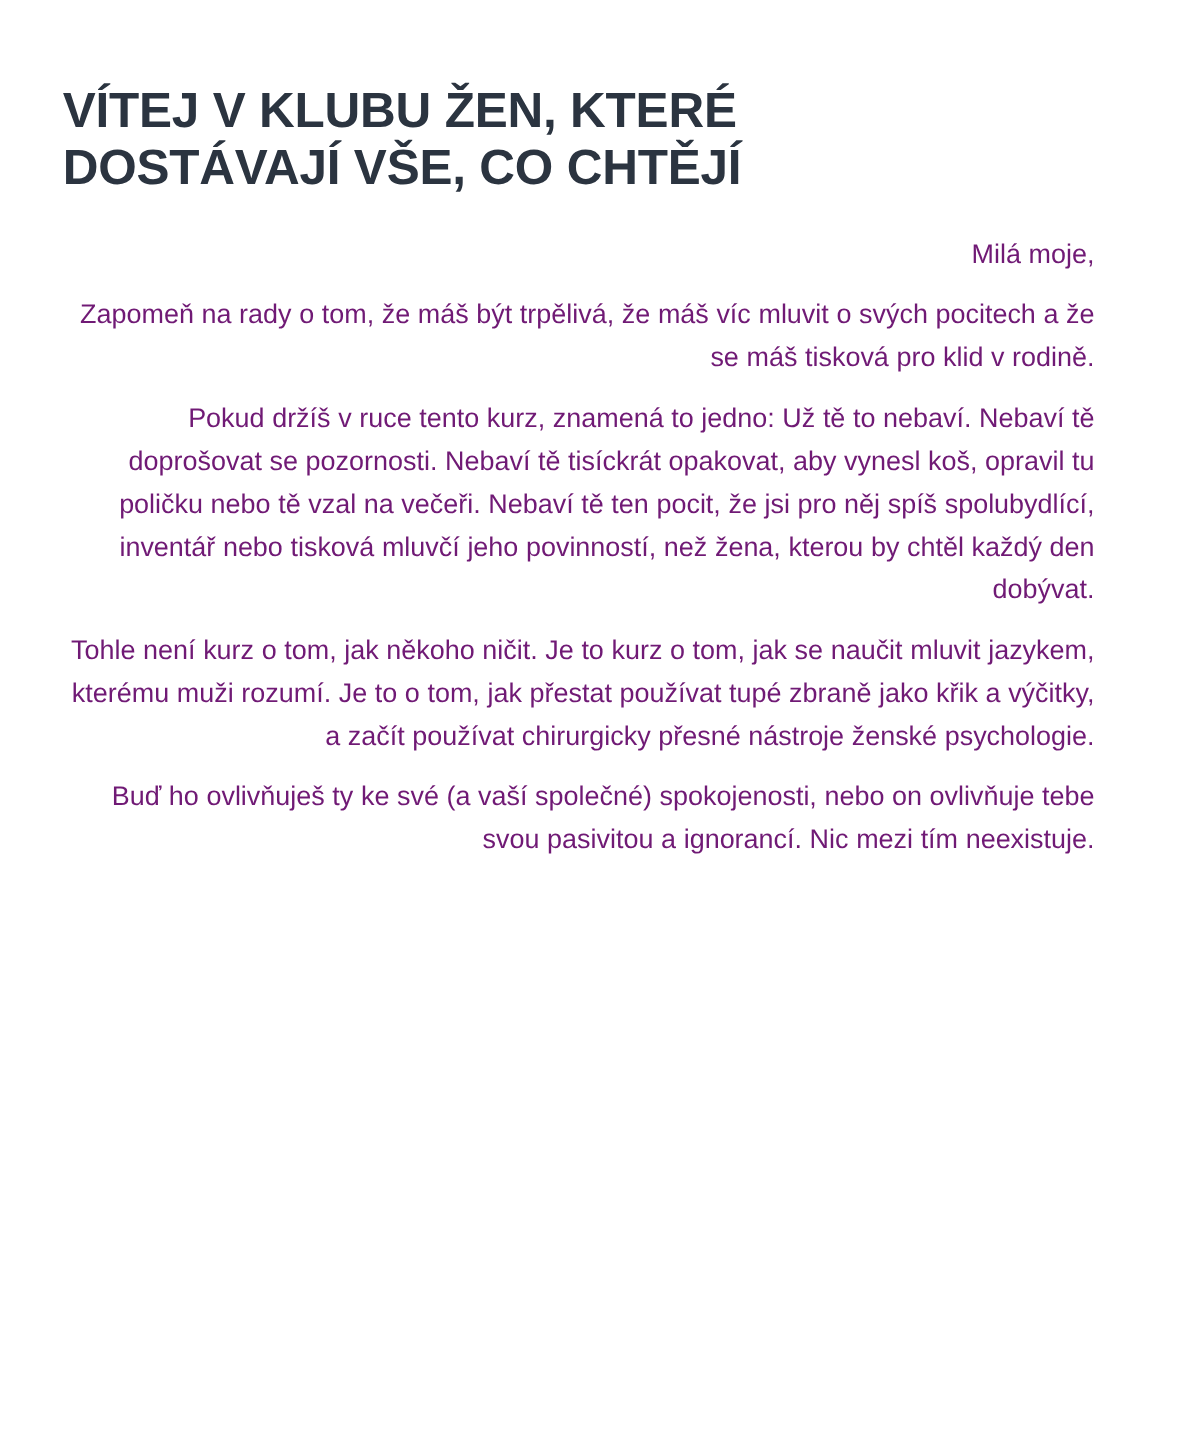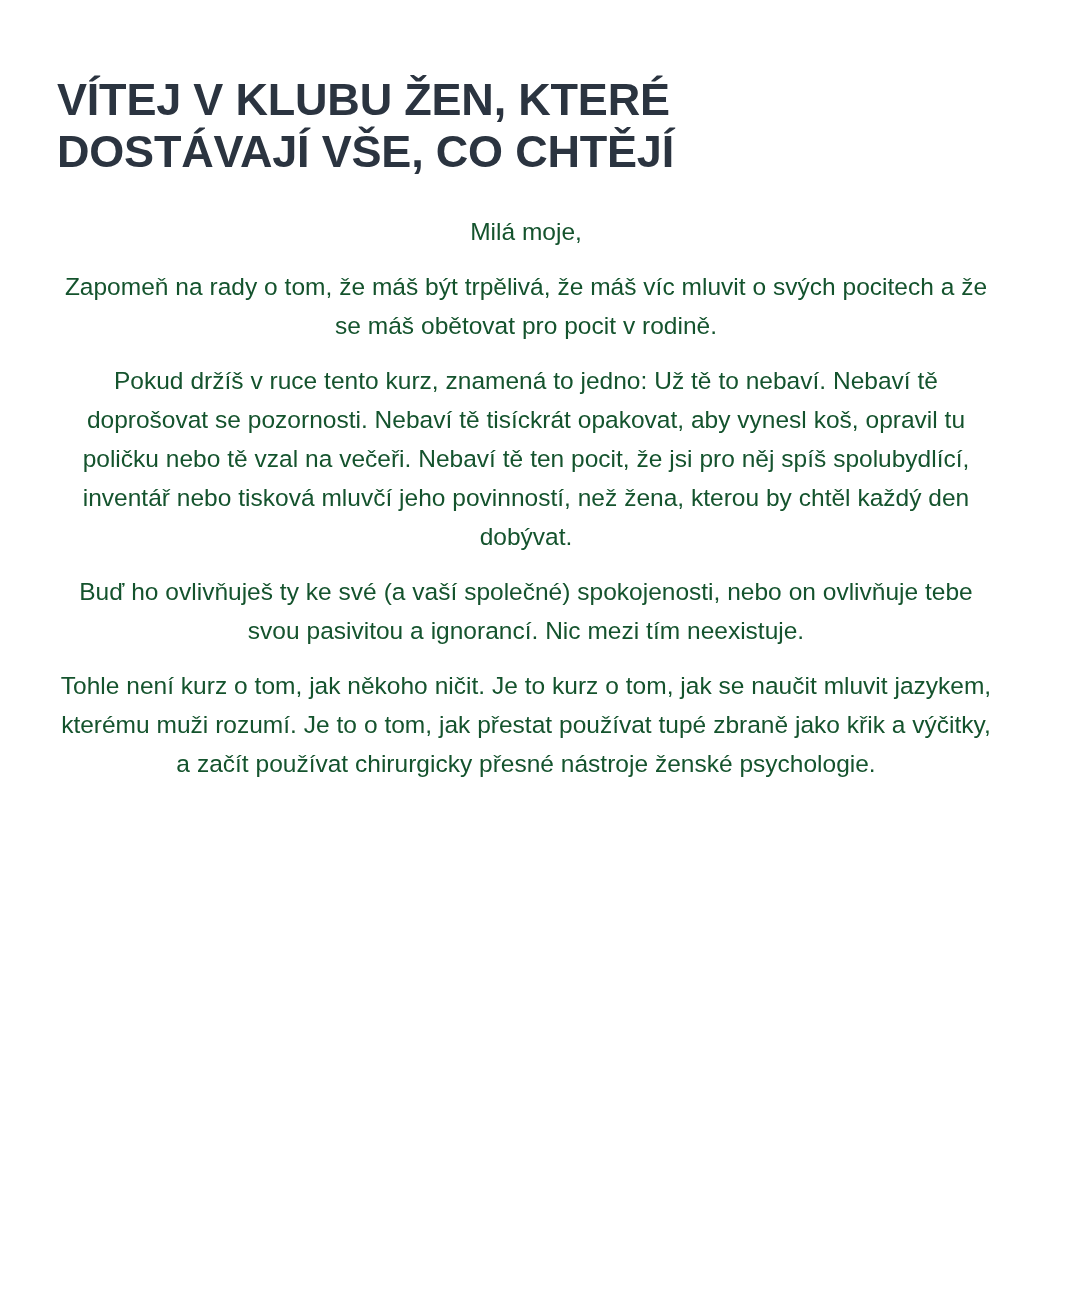--- a/index.html
+++ b/index.html
@@ -40,39 +40,39 @@
   .body-copy {
     display: block;
   }
 
   .para {
     margin: 0 0 16px 0;
     font-family: "Liberation Sans", sans-serif;
     font-size: 24.5px;
     font-weight: 400;
     line-height: 39px;
-    color: #14532d;
+    color: #701a75;
     max-width: 938px;
-    text-align: center;
+    text-align: right;
     word-spacing: 0.1px;
   }
 
   .para:last-child {
     margin-bottom: 0;
   }
 </style>
 </head>
 <body>
 
 <div class="page">
 
   <h1 class="doc-title">VÍTEJ V KLUBU ŽEN, KTERÉ
 DOSTÁVAJÍ VŠE, CO CHTĚJÍ</h1>
 
   <div class="body-copy">
     <p class="para">Milá moje,</p>
-    <p class="para">Zapomeň na rady o tom, že máš být trpělivá, že máš víc mluvit o svých pocitech a že se máš obětovat pro pocit v rodině.</p>
+    <p class="para">Zapomeň na rady o tom, že máš být trpělivá, že máš víc mluvit o svých pocitech a že se máš tisková pro klid v rodině.</p>
     <p class="para">Pokud držíš v ruce tento kurz, znamená to jedno: Už tě to nebaví. Nebaví tě doprošovat se pozornosti. Nebaví tě tisíckrát opakovat, aby vynesl koš, opravil tu poličku nebo tě vzal na večeři. Nebaví tě ten pocit, že jsi pro něj spíš spolubydlící, inventář nebo tisková mluvčí jeho povinností, než žena, kterou by chtěl každý den dobývat.</p>
+    <p class="para">Tohle není kurz o tom, jak někoho ničit. Je to kurz o tom, jak se naučit mluvit jazykem, kterému muži rozumí. Je to o tom, jak přestat používat tupé zbraně jako křik a výčitky, a začít používat chirurgicky přesné nástroje ženské psychologie.</p>
     <p class="para">Buď ho ovlivňuješ ty ke své (a vaší společné) spokojenosti, nebo on ovlivňuje tebe svou pasivitou a ignorancí. Nic mezi tím neexistuje.</p>
-    <p class="para">Tohle není kurz o tom, jak někoho ničit. Je to kurz o tom, jak se naučit mluvit jazykem, kterému muži rozumí. Je to o tom, jak přestat používat tupé zbraně jako křik a výčitky, a začít používat chirurgicky přesné nástroje ženské psychologie.</p>
   </div>
 
 </div>
 
 </body></html>

